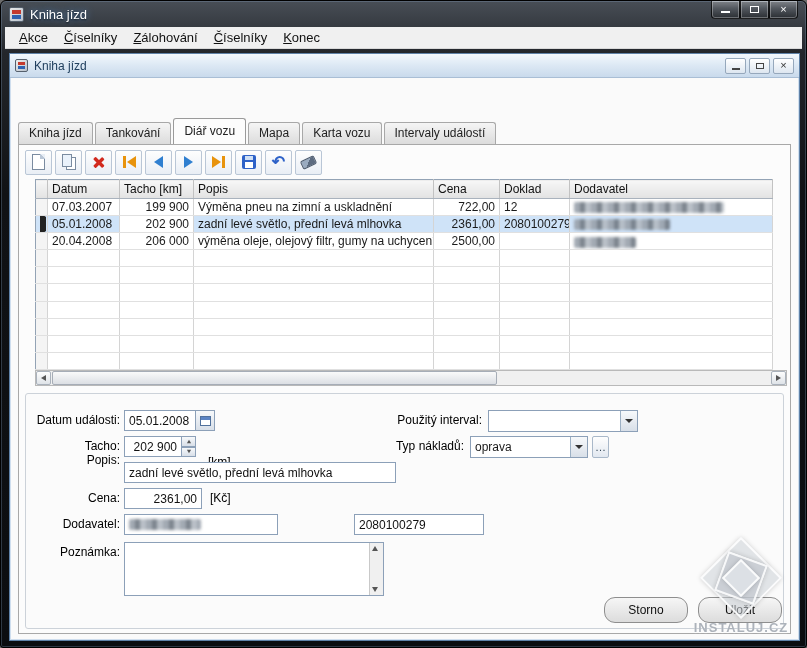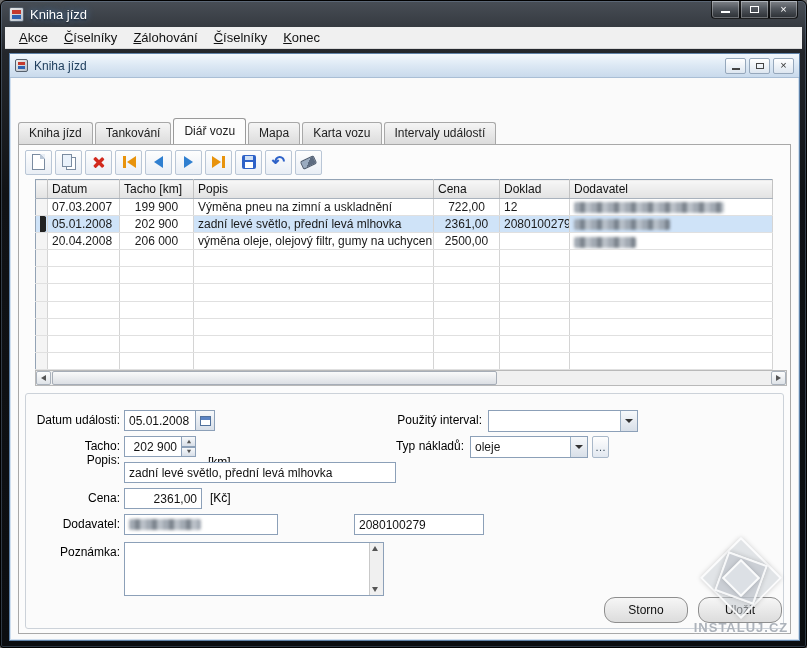--- a/index.html
+++ b/index.html
@@ -97,21 +97,21 @@
 
   
   .grid-wrap { position:absolute; top:34px; left:16px; display:flex;gap:48px; }
   table.grid { width:737px; table-layout:fixed; border-collapse:collapse; background:#fff; border:1px solid #93a3b5; font-size:12px; }
   table.grid th { height:19px; font-weight:normal; text-align:left; padding:1px 4px; color:#111;
     background:linear-gradient(180deg,#f7f7f7,#e2e2e2); border-right:1px solid #c2c2c2; border-bottom:1px solid #a9b2bd; white-space:nowrap; overflow:hidden; }
   table.grid td { height:17px; padding:0 4px; border-right:1px solid #d4d4d4; border-bottom:1px solid #e0e0e0; white-space:nowrap; overflow:hidden; }
   td.ind { background:#f4f4f4; padding:0 1px; }
   th.ind { padding:0; }
   tr.selected td { background:#cfe3f8; }
-  td.num { text-align:center; }
+  td.num { text-align:right; }
   td.cell-editor { background:#fff !important; border:1px solid #7f9db9; }
   .row-indicator { width:0; height:0; border-top:4px solid transparent; border-bottom:4px solid transparent; border-left:6px solid #222; margin:0 auto; }
 
   .redact { display:inline-block; height:11px; border-radius:2px; vertical-align:middle;
     background:repeating-linear-gradient(90deg,#99a1ab 0 6px,#6f7882 6px 11px,#b3bac2 11px 17px);
     filter:blur(1.6px); opacity:.9; }
 
   
   .vscroll { width:15px; height:191px; background:#f0f0f0; border:1px solid #b9b9b9; border-left:none; position:relative; }
   .sb-btn { position:absolute; left:0; width:13px; height:15px; background:linear-gradient(180deg,#fdfdfd,#dfe3e8); border:1px solid #aab2bc; border-radius:2px;
@@ -419,21 +419,21 @@
               <span class="tri-up-s t"></span>
             </span>
           <span class="spin-btn">
               <span class="tri-down-s t"></span>
             </span>
         </div>
         <span class="unit" style="left:182px; top:58px">[km]</span>
 
         <span class="rlabel" style="left:300px; top:42px; width:138px">Typ nákladů:</span>
         <div class="combo combo-abs" style="left:444px; top:42px; width:118px">
-          <span class="combo-value">oleje</span>
+          <span class="combo-value">oprava</span>
           <span class="arrow-btn">
               <span class="tri-down"></span>
             </span>
         </div>
         <div class="mini-btn" style="left:566px; top:42px">
             <span>…</span>
           </div>
 
         <span class="flabel" style="top:56px">Popis:</span>
         <input class="tinput" style="left: 98px; top: 68px; width: 272px;" value="zadní levé světlo, přední levá mlhovka">

